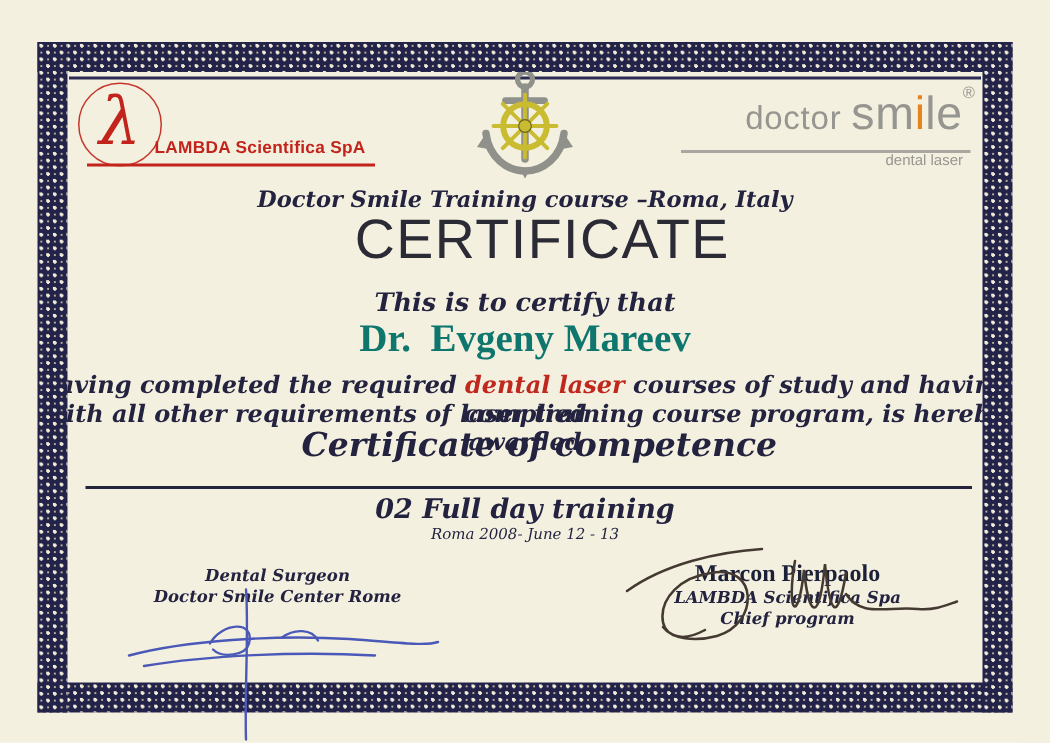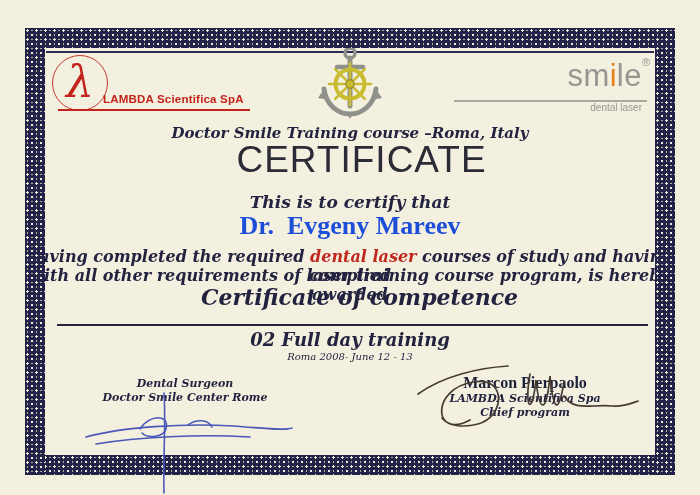--- a/index.html
+++ b/index.html
@@ -64,21 +64,21 @@
   .script { font-family:"DejaVu Serif", serif; font-style:italic; color:#232340; }
 
   .course-line { top:124px; font-size:15px; font-weight:600; }
   .main-heading {
     top:139px; font-family:"Liberation Sans", sans-serif;
     font-size:37px; letter-spacing:1px; color:#2b2b36; font-weight:500;padding-left:23px;
   }
   .certify-line { top:192px; font-size:17px; font-weight:600; }
   .recipient {
     top:211px; font-family:"Liberation Serif", serif; font-weight:bold;
-    font-size:26px; color:#1d4ed8; white-space:pre-wrap;
+    font-size:26px; color:#0f766e; white-space:pre-wrap;
   }
   .body-line1 { top:247px; font-size:16px; font-weight:600; }
   .body-line2 { top:266px; font-size:16px; font-weight:600; }
   .highlight-red { color:#c0281e; }
   .award-line { top:284px; font-size:22px; font-weight:600;padding-left:19px; }
 
   .mid-rule { position:absolute; left:57px; top:324px; width:591px; height:1.8px; background:#23233d; }
 
   .course-name { top:329px; font-size:18px; font-weight:600; }
   .course-date { top:351px; font-size:10px; font-weight:normal; }
@@ -130,21 +130,21 @@
         <line x1="19" y1="40" x2="61" y2="40" stroke-width="2.6"></line>
         <line x1="25.2" y1="25.2" x2="54.8" y2="54.8" stroke-width="2.6"></line>
         <line x1="54.8" y1="25.2" x2="25.2" y2="54.8" stroke-width="2.6"></line>
       </g>
       <circle cx="40" cy="40" r="4.2" fill="#c9bc30" stroke="#6b6420" stroke-width="0.8"></circle>
     </svg>
   </div>
 
   <div class="ds-logo">
     <div class="ds-wordmark">
-      <span class="ds-big">sm</span><span class="ds-i">i</span><span class="ds-big">le</span><span class="ds-reg">®</span>
+      <span class="ds-word1">doctor </span><span class="ds-big">sm</span><span class="ds-i">i</span><span class="ds-big">le</span><span class="ds-reg">®</span>
     </div>
     <div class="ds-underline"></div>
     <span class="ds-tagline">dental laser</span>
   </div>
 
   <div class="centered script course-line">Doctor Smile Training course –Roma, Italy</div>
   <div class="centered main-heading">CERTIFICATE</div>
   <div class="centered script certify-line">This is to certify that</div>
   <div class="centered recipient">Dr.  Evgeny Mareev</div>
 

